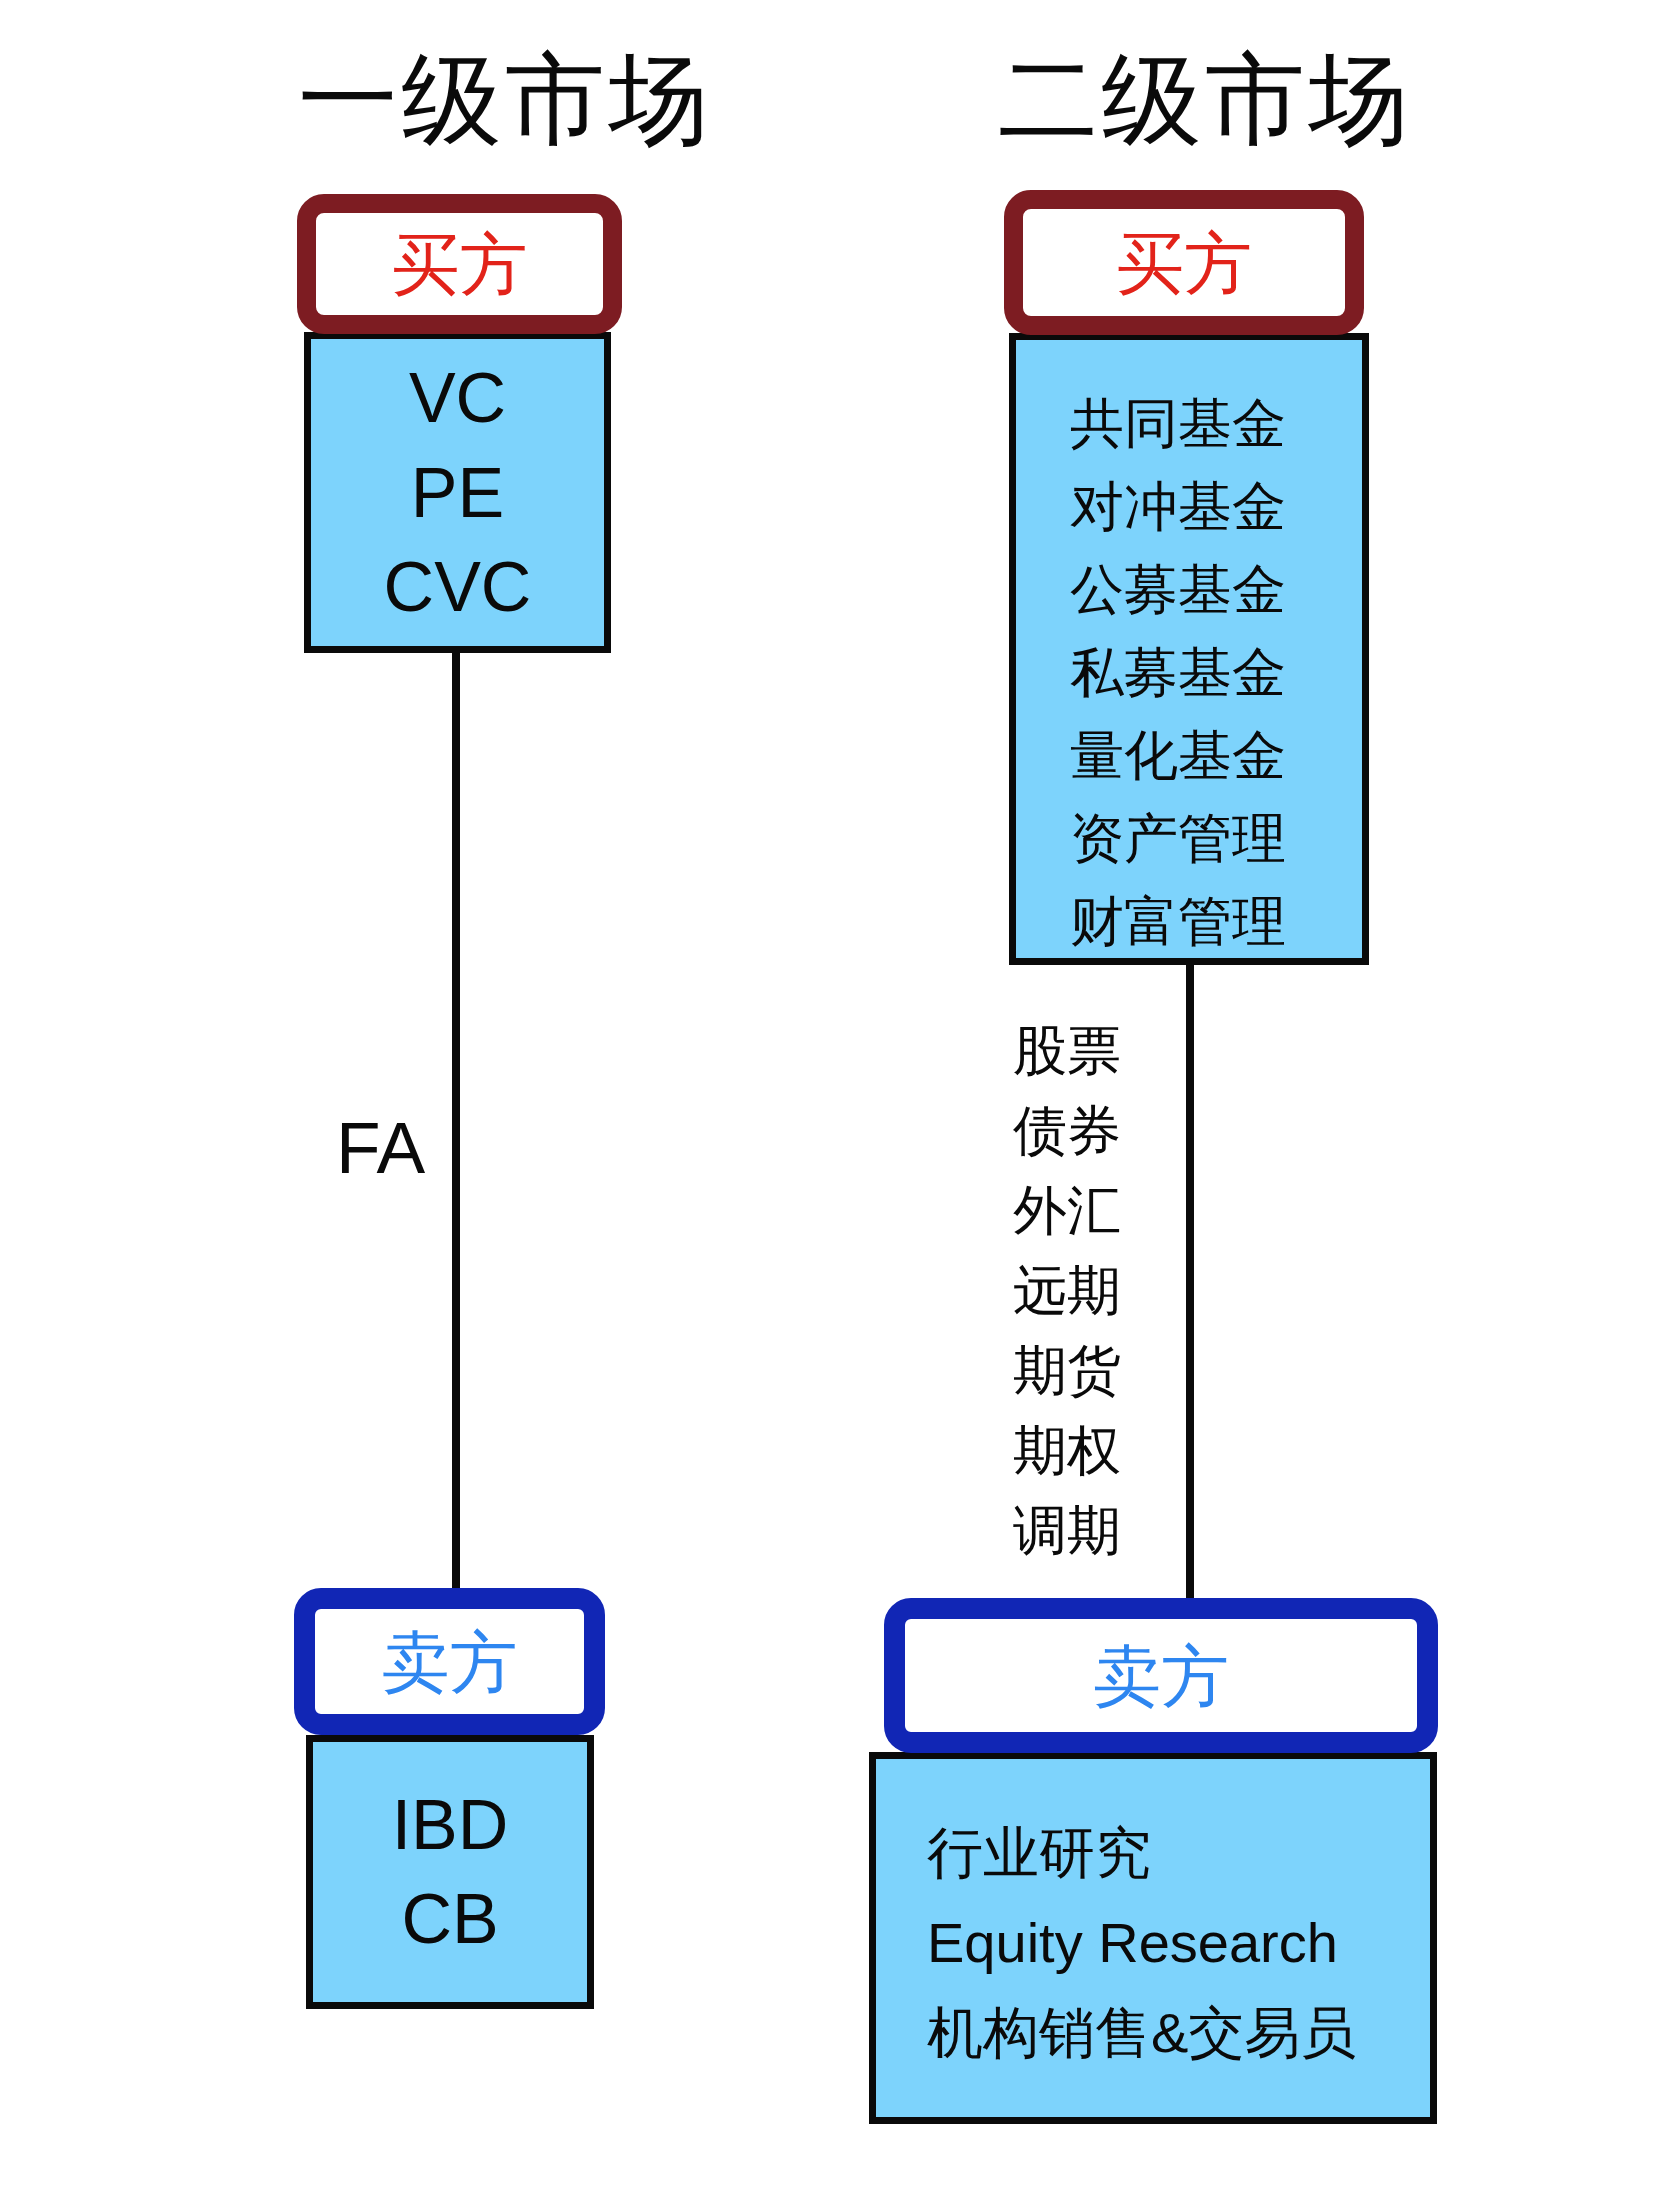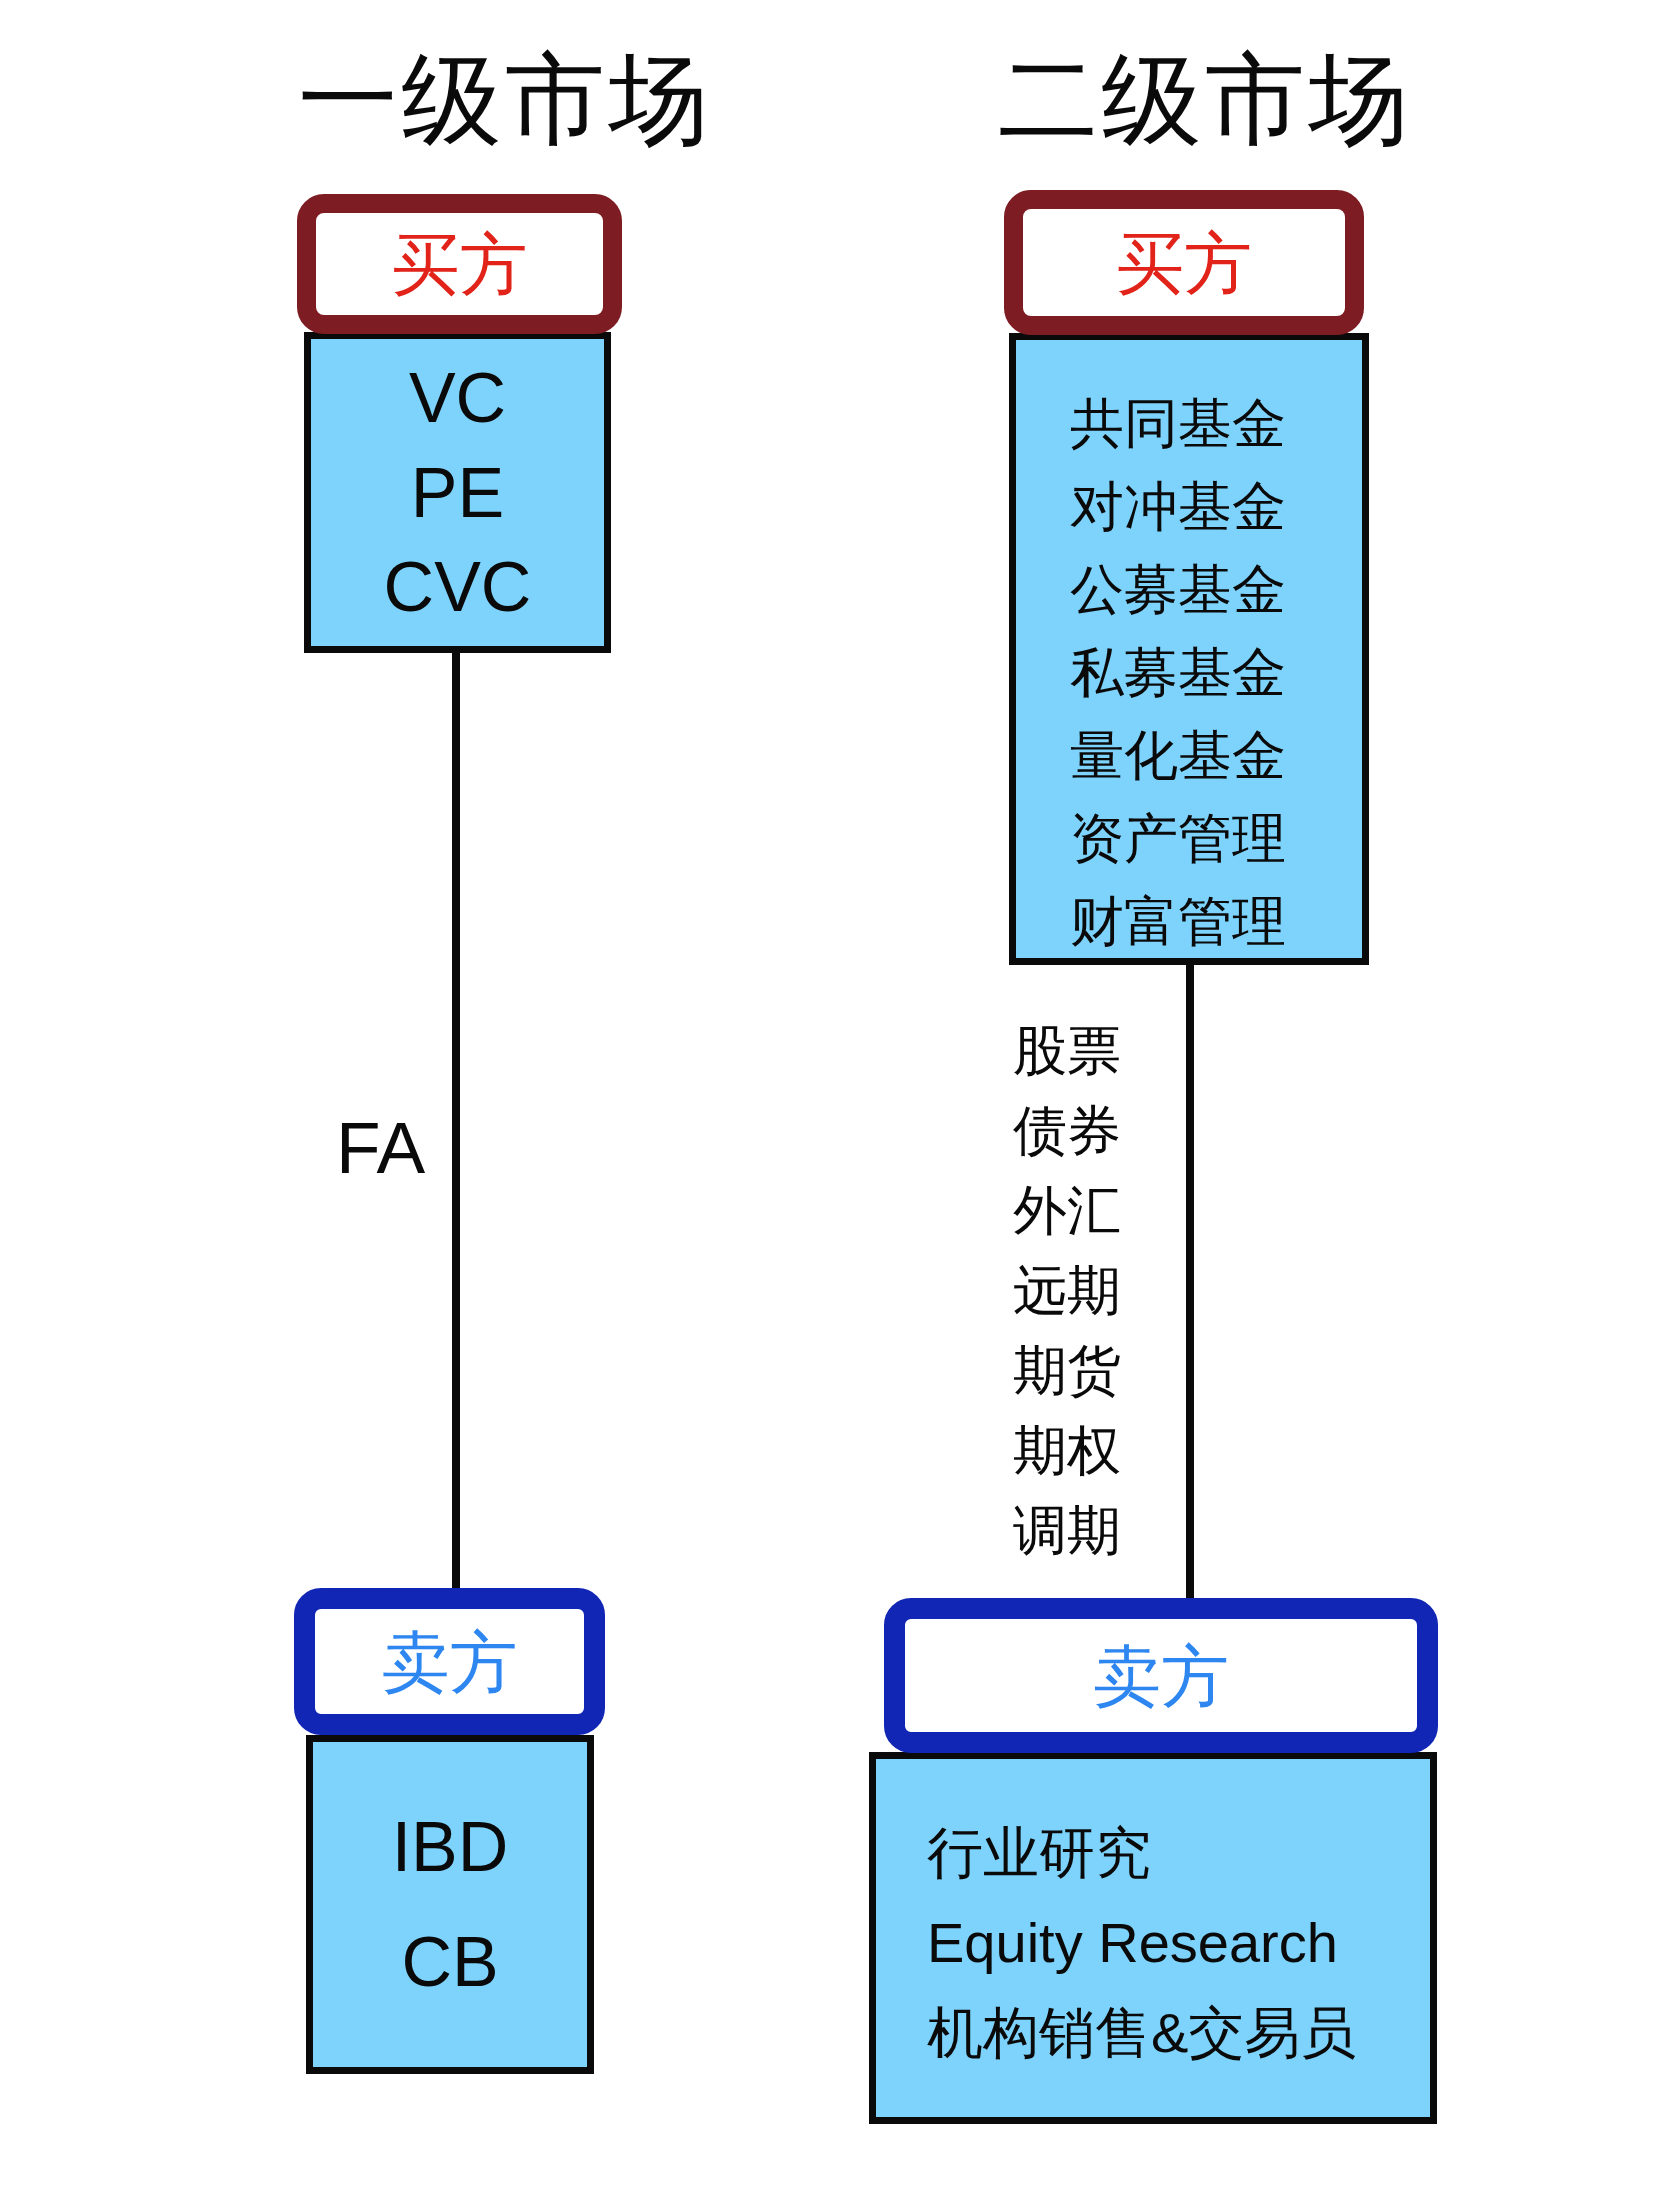--- a/index.html
+++ b/index.html
@@ -44,21 +44,21 @@
     position:absolute;border:7.9px solid var(--ink);background:#7dd3fc;z-index:2;
     display:flex;flex-direction:column;
   }
   .centered-list{align-items:center;justify-content:space-evenly;}
   .left-list{align-items:flex-start;justify-content:flex-start;}
   .member-line{white-space:nowrap;color:var(--ink);}
 
   #members-left-top{left:304px;top:332px;width:307px;height:321px;}
   #members-left-top .member-line{font-size:70px;line-height:1;}
 
-  #members-left-bottom{left:306px;top:1735px;width:288px;height:339px;padding:24.5px 0;}
+  #members-left-bottom{left:306px;top:1735px;width:288px;height:274px;padding:24.5px 0;}
   #members-left-bottom .member-line{font-size:70px;line-height:1;}
 
   #members-right-top{left:1009px;top:333px;width:360px;height:632px;padding:42px 0 0 54px;}
   #members-right-top .member-line{font-size:54px;line-height:83px;}
 
   #members-right-bottom{left:869px;top:1752px;width:568px;height:372px;padding:49px 0 0 51px;}
   #members-right-bottom .member-line{font-size:56px;line-height:90px;}
 
   .edge-label{
     position:absolute;color:var(--ink);white-space:nowrap;z-index:1;

